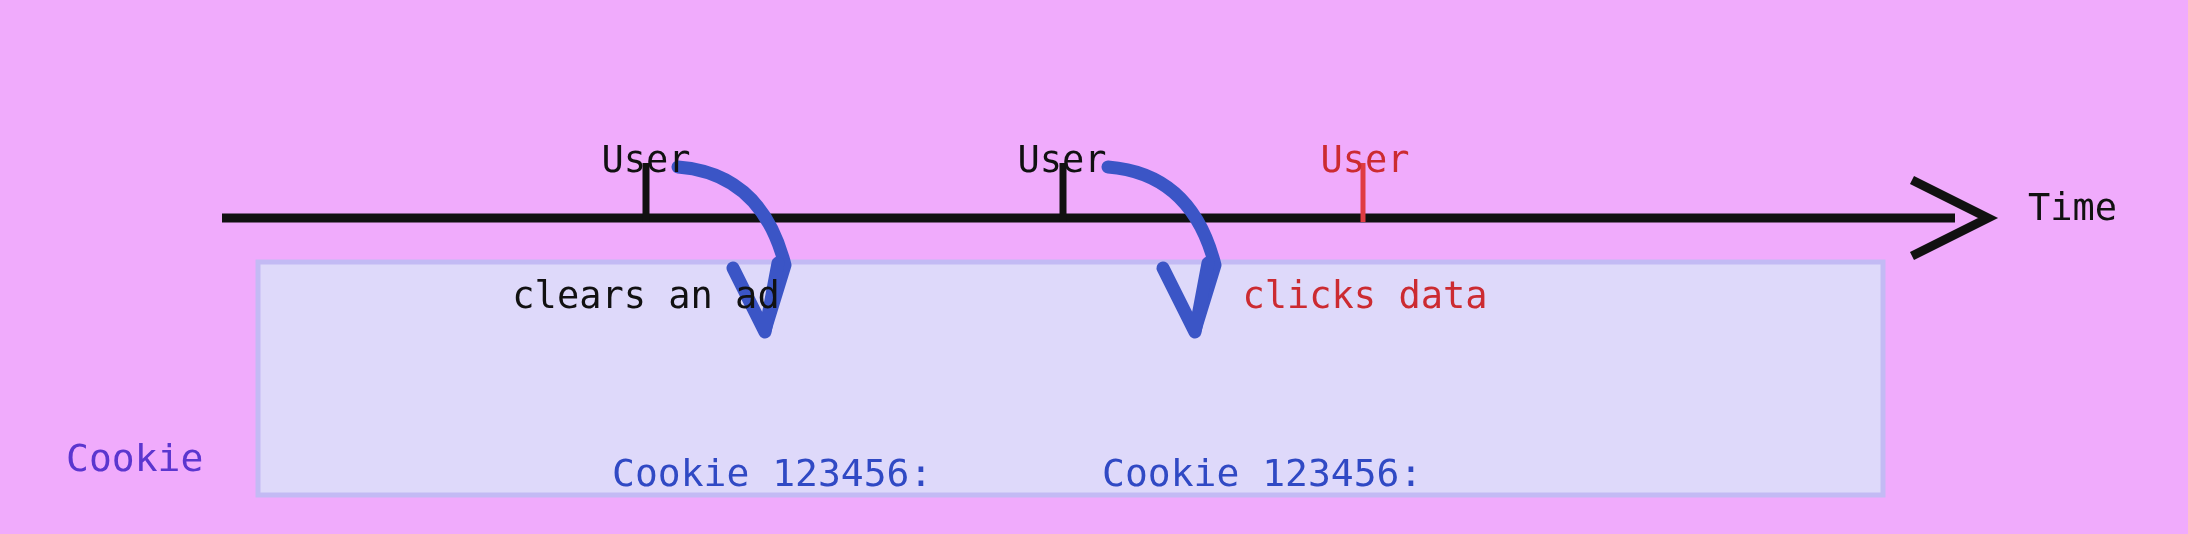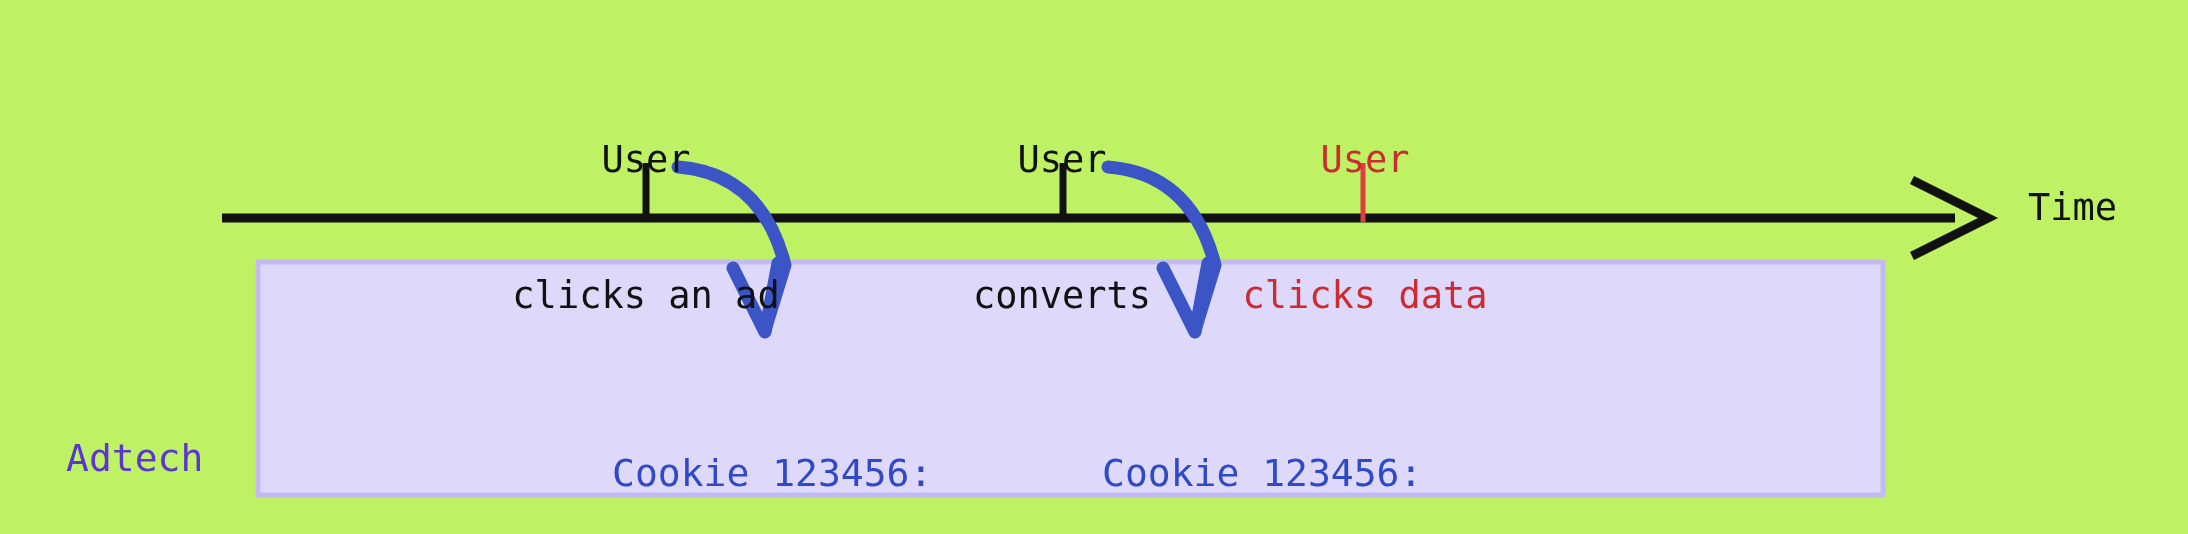--- a/index.html
+++ b/index.html
@@ -7,21 +7,21 @@
     padding: 0;
     background: #ffffff;
   }
   body {
     font-family: "DejaVu Sans Mono", "Liberation Mono", monospace;
   }
   #stage {
     position: relative;
     width: 2188px;
     height: 534px;
-    background: #bef264;
+    background: #f0abfc;
     overflow: hidden;
   }
   #diagram-svg {
     position: absolute;
     left: 0;
     top: 0;
     width: 2188px;
     height: 534px;
   }
   .lbl {
@@ -81,37 +81,36 @@
 
     <path d="M 678 167 C 742 172, 772 214, 785 265 L 765 330" fill="none" stroke="#3b55c6" stroke-width="13" stroke-linecap="round" stroke-linejoin="round"></path>
     <polyline points="733,268 765,332 778,263" fill="none" stroke="#3b55c6" stroke-width="13" stroke-linecap="round" stroke-linejoin="round"></polyline>
 
     <path d="M 1108 167 C 1172 172, 1202 214, 1215 265 L 1195 330" fill="none" stroke="#3b55c6" stroke-width="13" stroke-linecap="round" stroke-linejoin="round"></path>
     <polyline points="1163,268 1195,332 1208,263" fill="none" stroke="#3b55c6" stroke-width="13" stroke-linecap="round" stroke-linejoin="round"></polyline>
   </svg>
 
   <div class="lbl event-label" style="left:376px; top:47px; width:540px;">
     <span class="lbl-line">User</span>
-    <span class="lbl-line">clicks an ad</span>
+    <span class="lbl-line">clears an ad</span>
   </div>
 
   <div class="lbl event-label" style="left:847px; top:47px; width:430px;">
     <span class="lbl-line">User</span>
-    <span class="lbl-line">converts</span>
   </div>
 
   <div class="lbl event-label red" style="left:1185px; top:47px; width:360px;">
     <span class="lbl-line">User</span>
     <span class="lbl-line">clicks data</span>
   </div>
 
   <div class="lbl time-label" style="left:2028px; top:185px;">Time</div>
 
   <div class="lbl server-label" style="left:66px; top:337px; width:190px;">
-    <span class="lbl-line">Adtech</span>
+    <span class="lbl-line">Cookie</span>
     
   </div>
 
   <div class="lbl cookie-label" style="left:612px; top:352px; width:430px;">
     <span class="lbl-line">Cookie 123456:</span>
     
   </div>
 
   <div class="lbl cookie-label" style="left:1102px; top:352px; width:430px;">
     <span class="lbl-line">Cookie 123456:</span>

